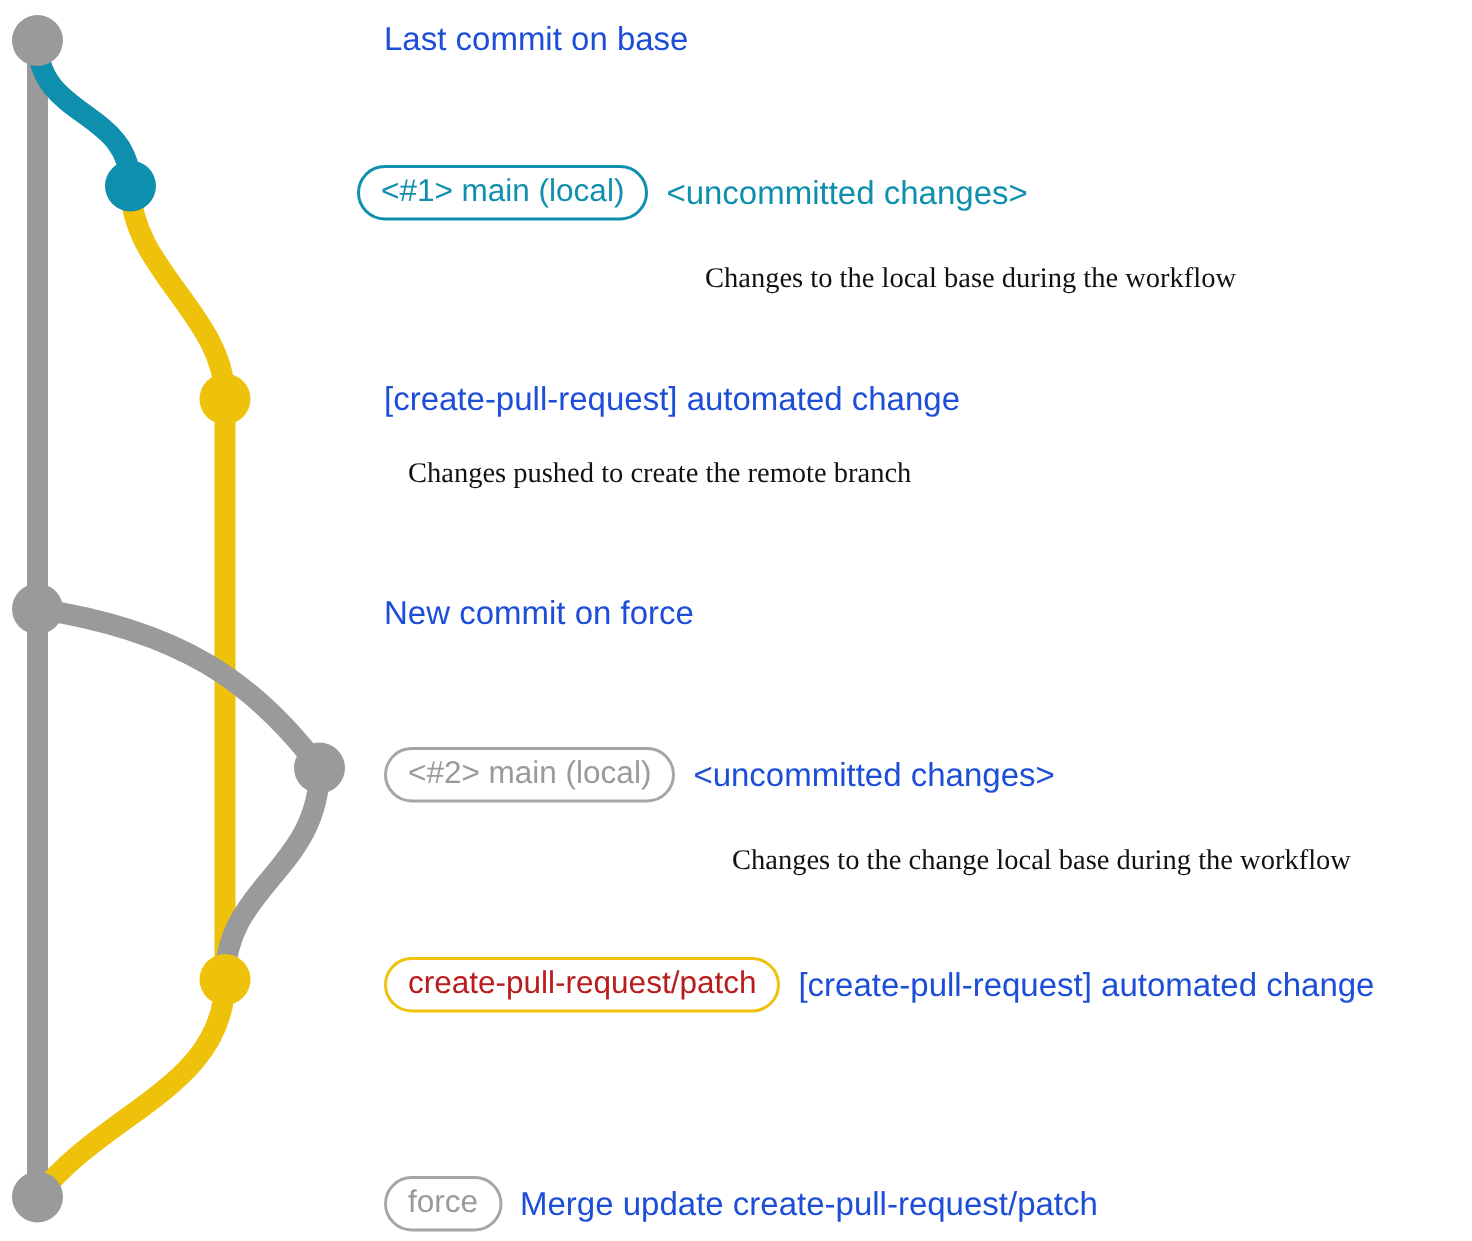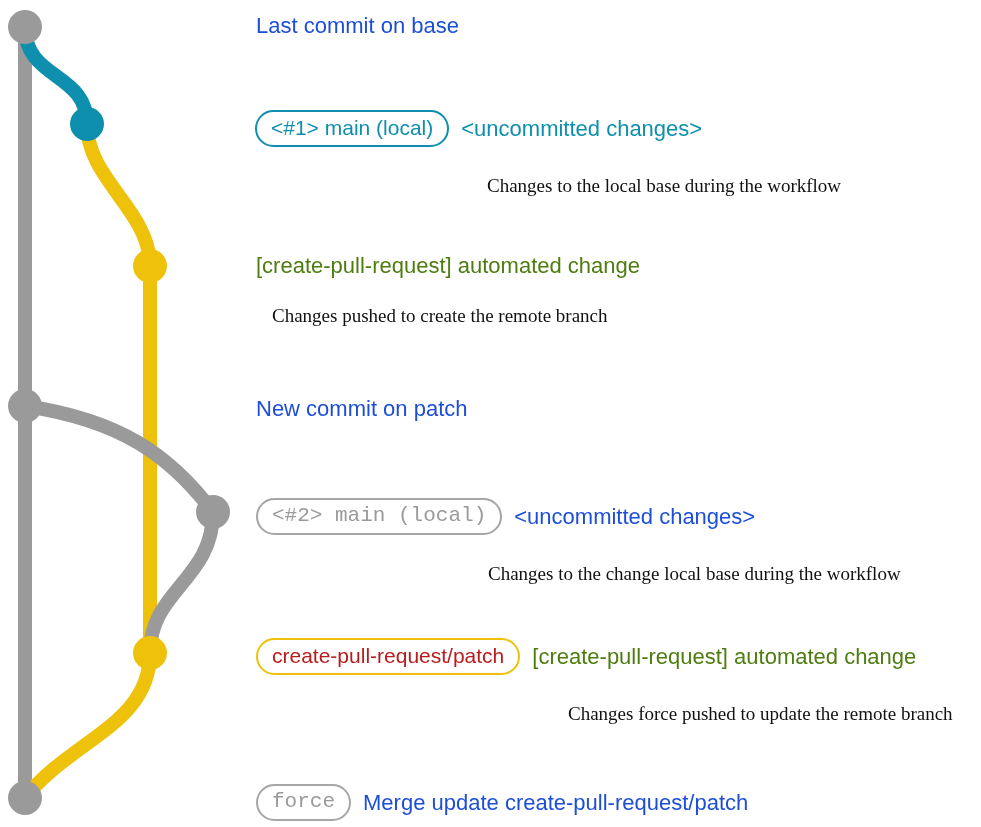--- a/index.html
+++ b/index.html
@@ -36,32 +36,32 @@
     border-radius: 24px;
     padding: 5px 14px 7px 14px;
     font-size: 21px;
     line-height: 1;
     color: #9a9a9a;
     background: #ffffff;
     vertical-align: middle;
   }
   .ref-pill.teal   { border-color: #0e8fae; color: #0e8fae; }
   .ref-pill.yellow { border-color: #eec20b; color: #b91c1c; }
-  .ref-pill.gray   { border-color: #a6a6a6; color: #9a9a9a; font-family: Liberation Mono, monospace; }
+  .ref-pill.gray   { border-color: #a6a6a6; color: #9a9a9a; }
 
   .subject {
     display: inline-block;
     font-size: 22px;
     line-height: 1;
     vertical-align: middle;
     margin-left: 12px;
     color: #9a9a9a;
   }
   .subject.teal   { color: #0e8fae; }
-  .subject.yellow { color: #4d7c0f; }
+  .subject.yellow { color: #1d4ed8; }
   .subject.gray   { color: #1d4ed8; }
   .subject.solo   { margin-left: 0; }
 
   .note {
     font-family: Liberation Serif, serif;
     font-size: 19px;
     line-height: 1;
     color: #111111;
     margin-top: 29px;
     white-space: nowrap;
@@ -98,47 +98,46 @@
     <circle cx="213" cy="512" r="17" fill="#9a9a9a"></circle>
     <circle cx="150" cy="653" r="17" fill="#eec20b"></circle>
     <circle cx="25" cy="798" r="17" fill="#9a9a9a"></circle>
   </g>
 </svg>
 
 <div class="commit-block" style="left:256px; top:15px;">
   <span class="subject gray solo">Last commit on base</span>
 </div>
 
-<div class="commit-block" style="left:255px; top:110px;">
+<div class="commit-block" style="left:238px; top:110px;">
   <div>
     <span class="ref-pill teal">&lt;#1&gt; main (local)</span><span class="subject teal">&lt;uncommitted changes&gt;</span>
   </div>
   <div class="note" style="margin-left:232px;">Changes to the local base during the workflow</div>
 </div>
 
 <div class="commit-block" style="left:256px; top:255px;">
   <span class="subject yellow solo">[create-pull-request] automated change</span>
   <div class="note" style="margin-left:16px;">Changes pushed to create the remote branch</div>
 </div>
 
 <div class="commit-block" style="left:256px; top:398px;">
-  <span class="subject gray solo">New commit on patch</span>
+  <span class="subject gray solo">New commit on force</span>
 </div>
 
 <div class="commit-block" style="left:256px; top:498px;">
   <div>
     <span class="ref-pill gray">&lt;#2&gt; main (local)</span><span class="subject gray">&lt;uncommitted changes&gt;</span>
   </div>
   <div class="note" style="margin-left:232px;">Changes to the change local base during the workflow</div>
 </div>
 
 <div class="commit-block" style="left:256px; top:638px;">
   <div>
     <span class="ref-pill yellow">create-pull-request/patch</span><span class="subject yellow">[create-pull-request] automated change</span>
   </div>
-  <div class="note" style="margin-left:312px;">Changes force pushed to update the remote branch</div>
 </div>
 
 <div class="commit-block" style="left:256px; top:784px;">
   <div>
     <span class="ref-pill gray">force</span><span class="subject gray">Merge update create-pull-request/patch</span>
   </div>
 </div>
 
 </body></html>

